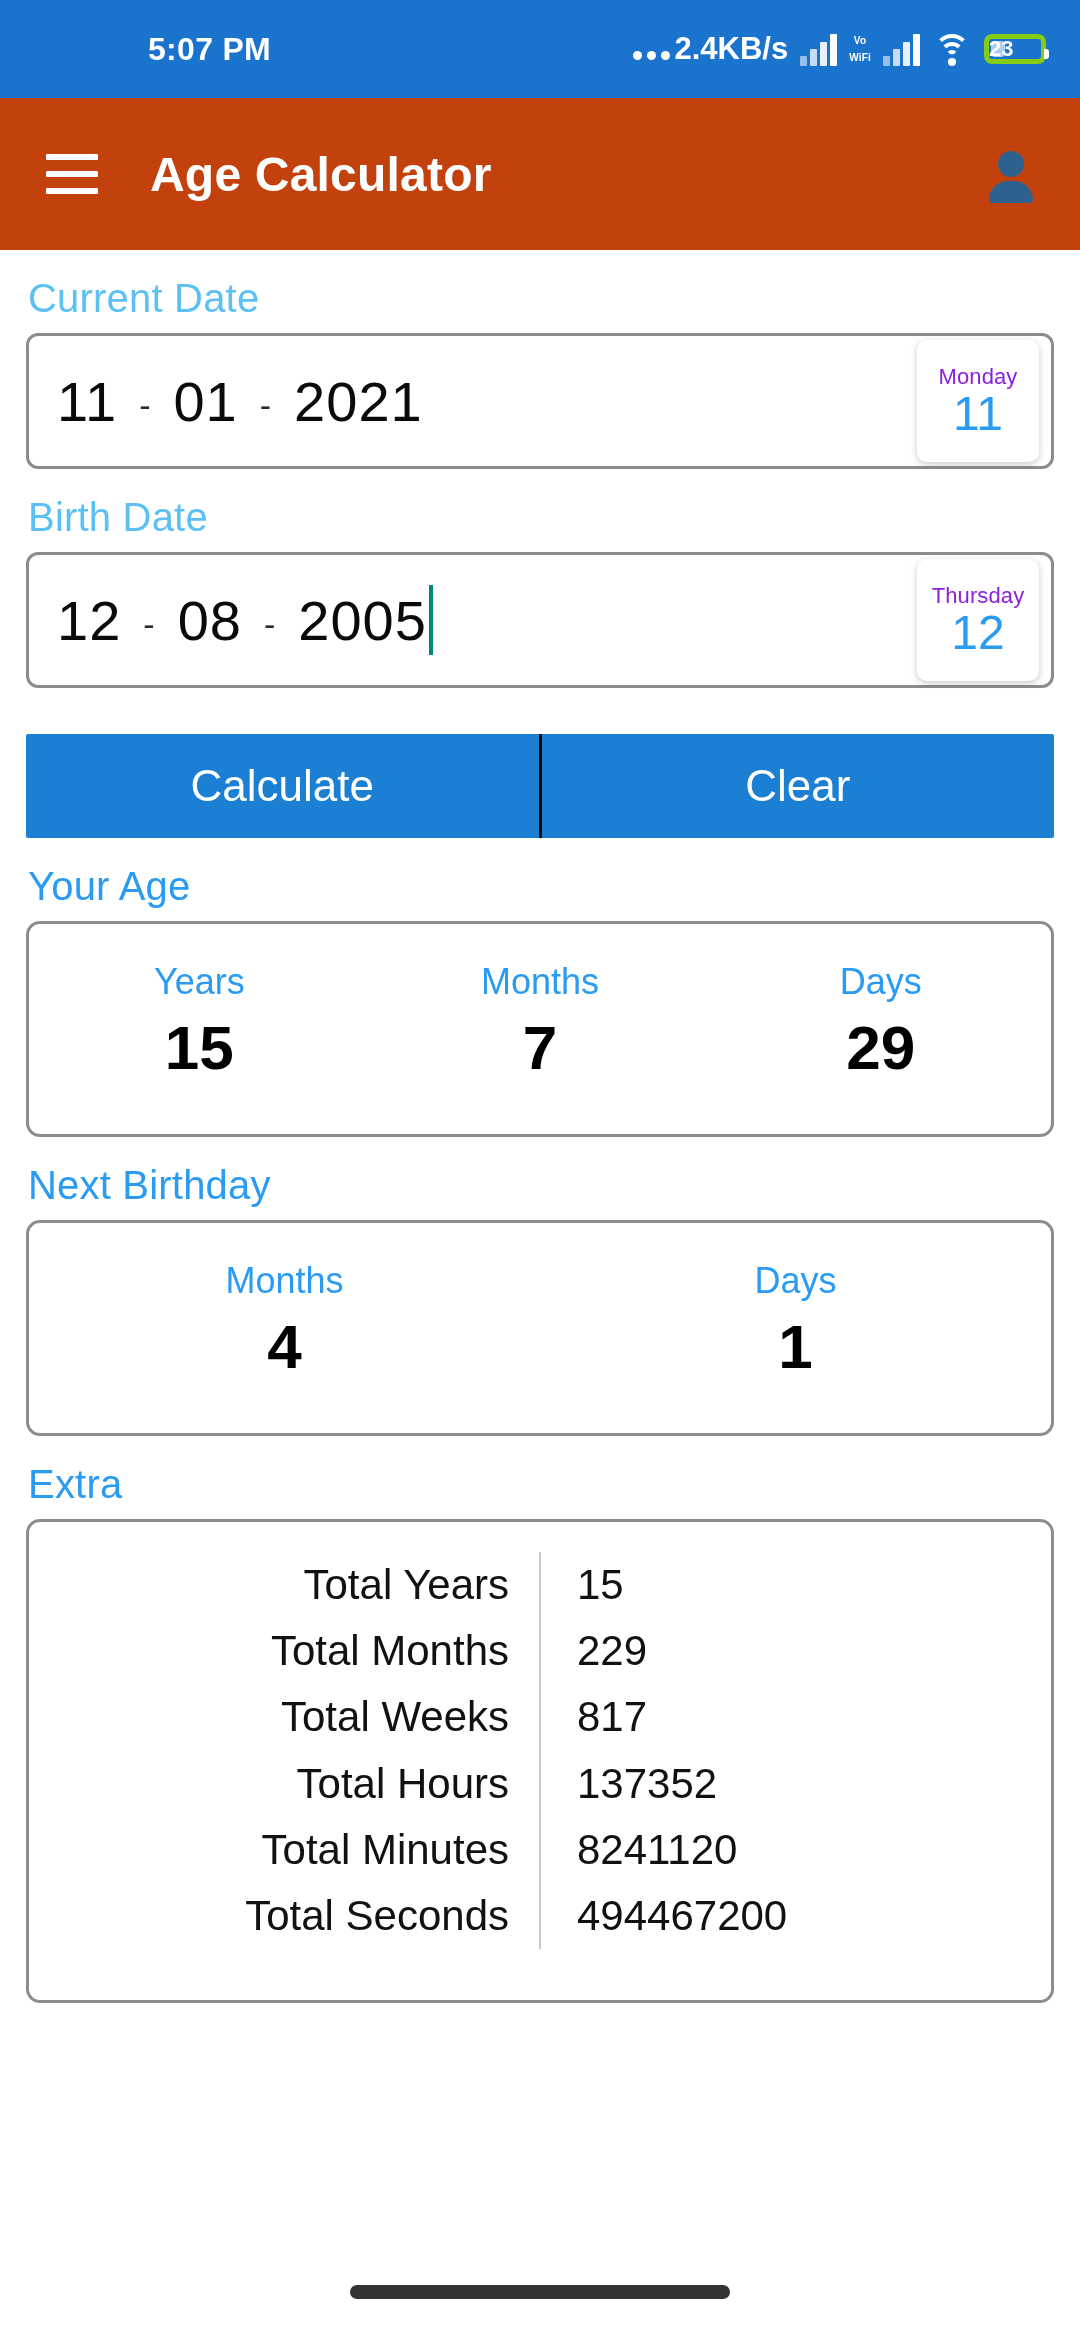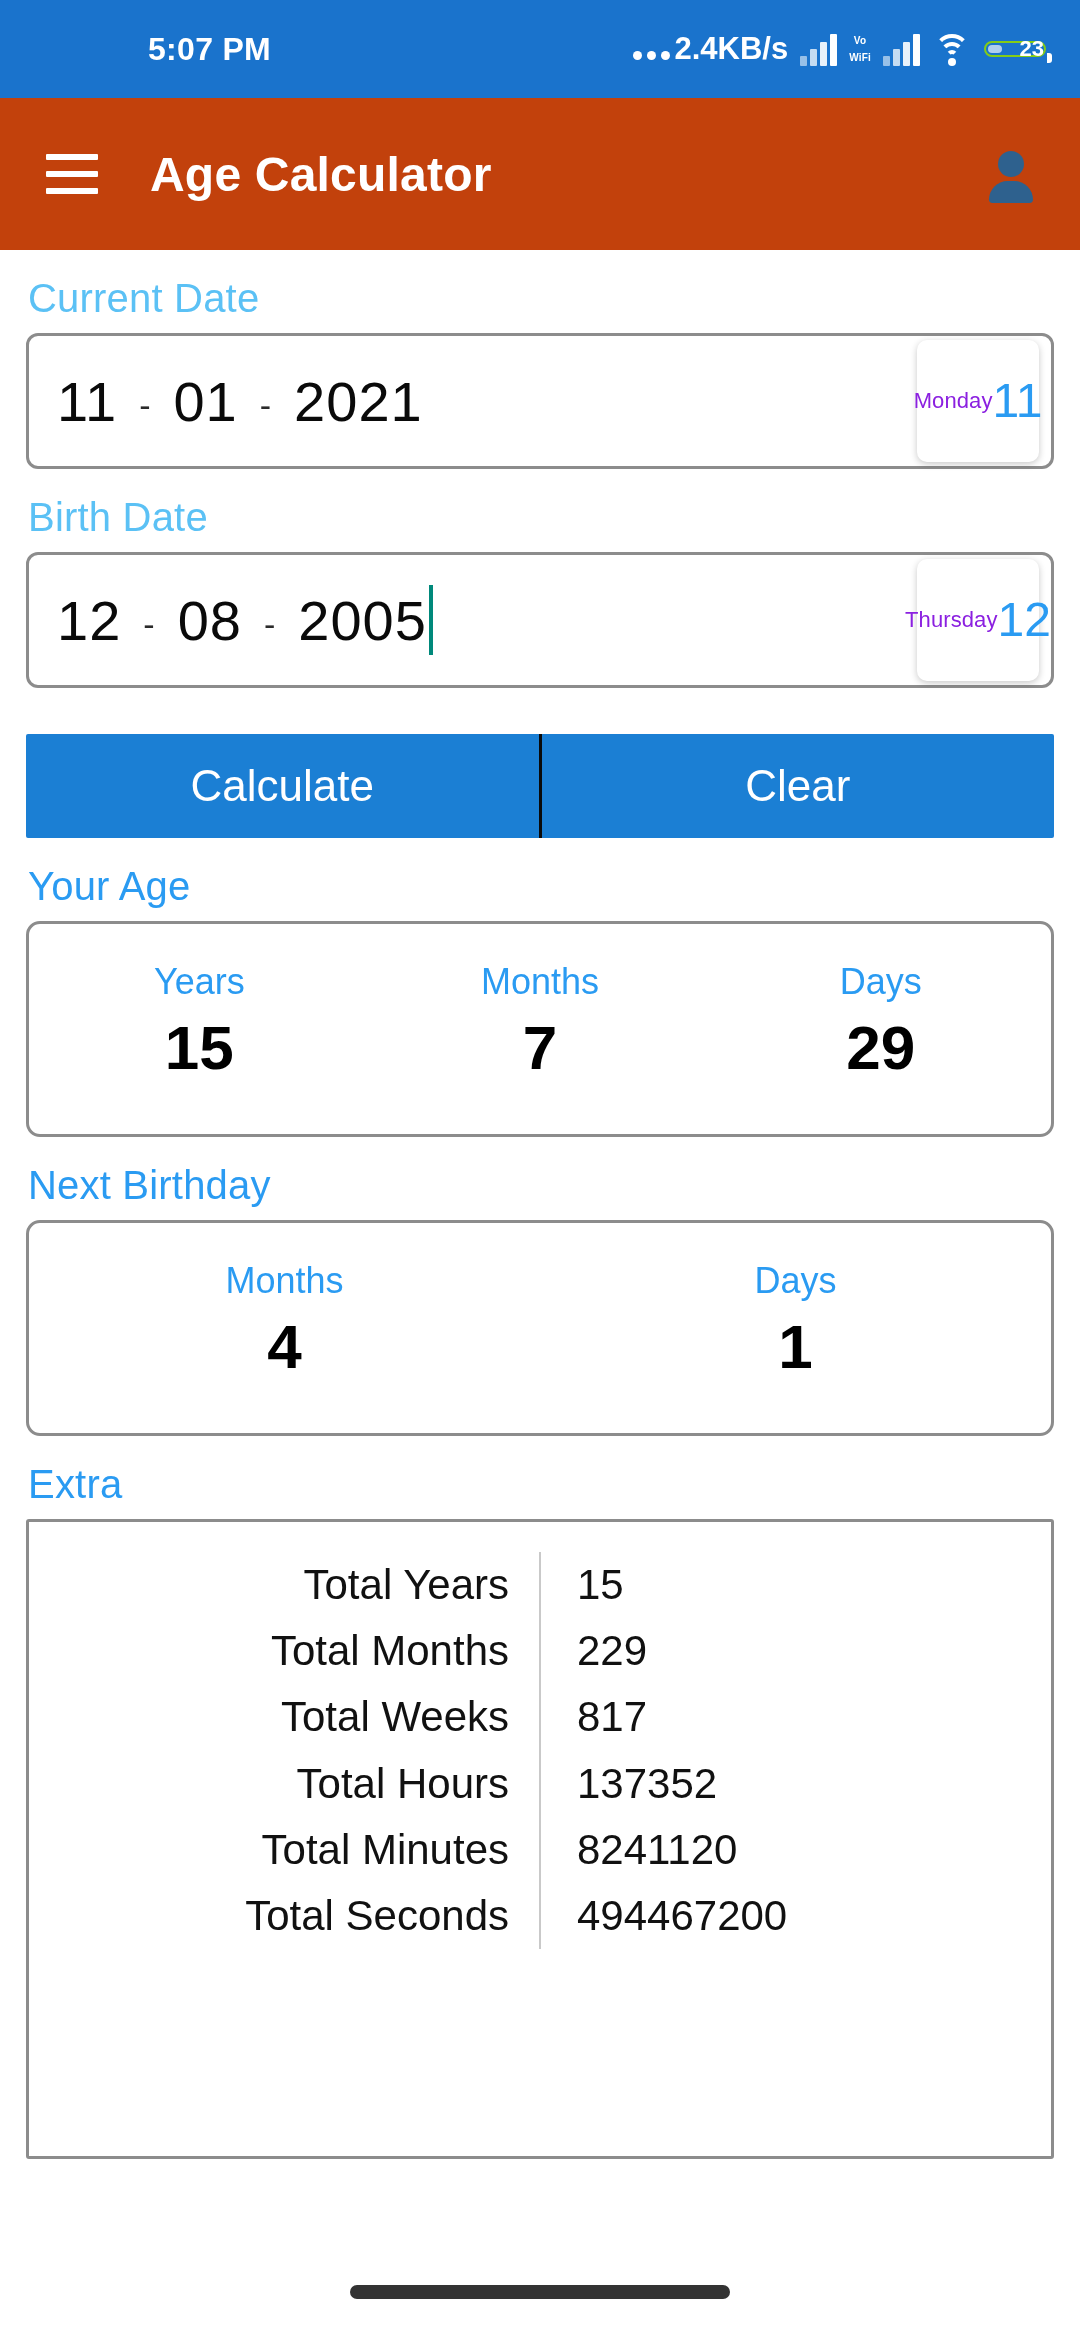--- a/index.html
+++ b/index.html
@@ -105,26 +105,26 @@
   .wifi-ico i {
     position: absolute;
     width: 8px; height: 8px;
     background: #ffffff;
     border-radius: 50%;
     left: 50%; bottom: 0;
     transform: translateX(-50%);
   }
   .batt {
     position: relative;
-    width: 62px; height: 16px;
-    border: 2px solid #84cc16;
+    width: 62px; height: 30px;
+    border: 5px solid #84cc16;
     border-radius: 8px;
     display: flex;
     align-items: center;
-    justify-content: flex-end;
+    justify-content: flex-start;
   }
   .batt::after {
     content: "";
     position: absolute;
     right: -8px;
     top: 10px;
     width: 5px; height: 10px;
     background: #ffffff;
     border-radius: 0 3px 3px 0;
   }
@@ -250,20 +250,21 @@
     position: absolute;
     right: 12px;
     top: 50%;
     transform: translateY(-50%);
     width: 122px;
     height: 122px;
     background: #ffffff;
     border-radius: 10px;
     box-shadow: 0 2px 7px rgba(0,0,0,.22);
     display: flex;
+    flex-direction: column;
     align-items: center;
     justify-content: center;
     gap: 0;
   }
   .day-card .dow {
     font-size: 22px;
     color: #8B20E0;
     letter-spacing: .1px;
   }
   .day-card .num {
@@ -319,23 +320,23 @@
     line-height: 1;
   }
   .result-card.age { height: 216px; justify-content: space-around; }
   .result-card.age .cell { justify-content: center; }
   .result-card.nb { height: 216px; }
   .result-card.nb .cell { justify-content: center; }
 
   
   .extra-card {
     border: 3px solid #8C8C8C;
-    border-radius: 3px;
+    border-radius: 14px;
     padding: 30px 0;
-    height: 640px;
+    height: 484px;
   }
   .extra-table {
     width: 100%;
     border-collapse: collapse;
   }
   .extra-table td {
     font-size: 42px;
     color: #111111;
     padding: 10px 0;
     line-height: 1.1;

